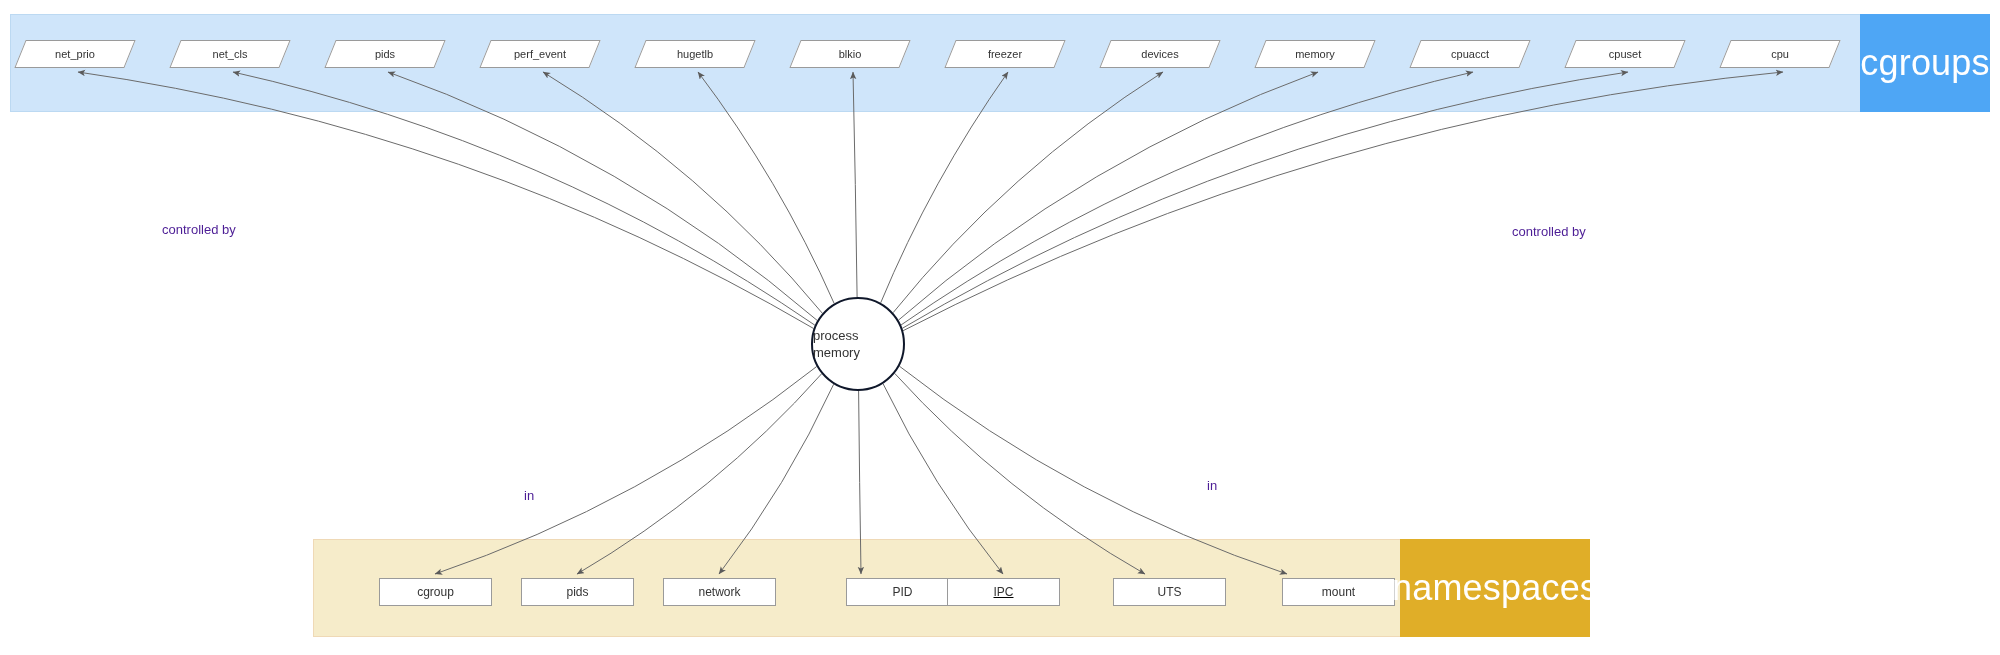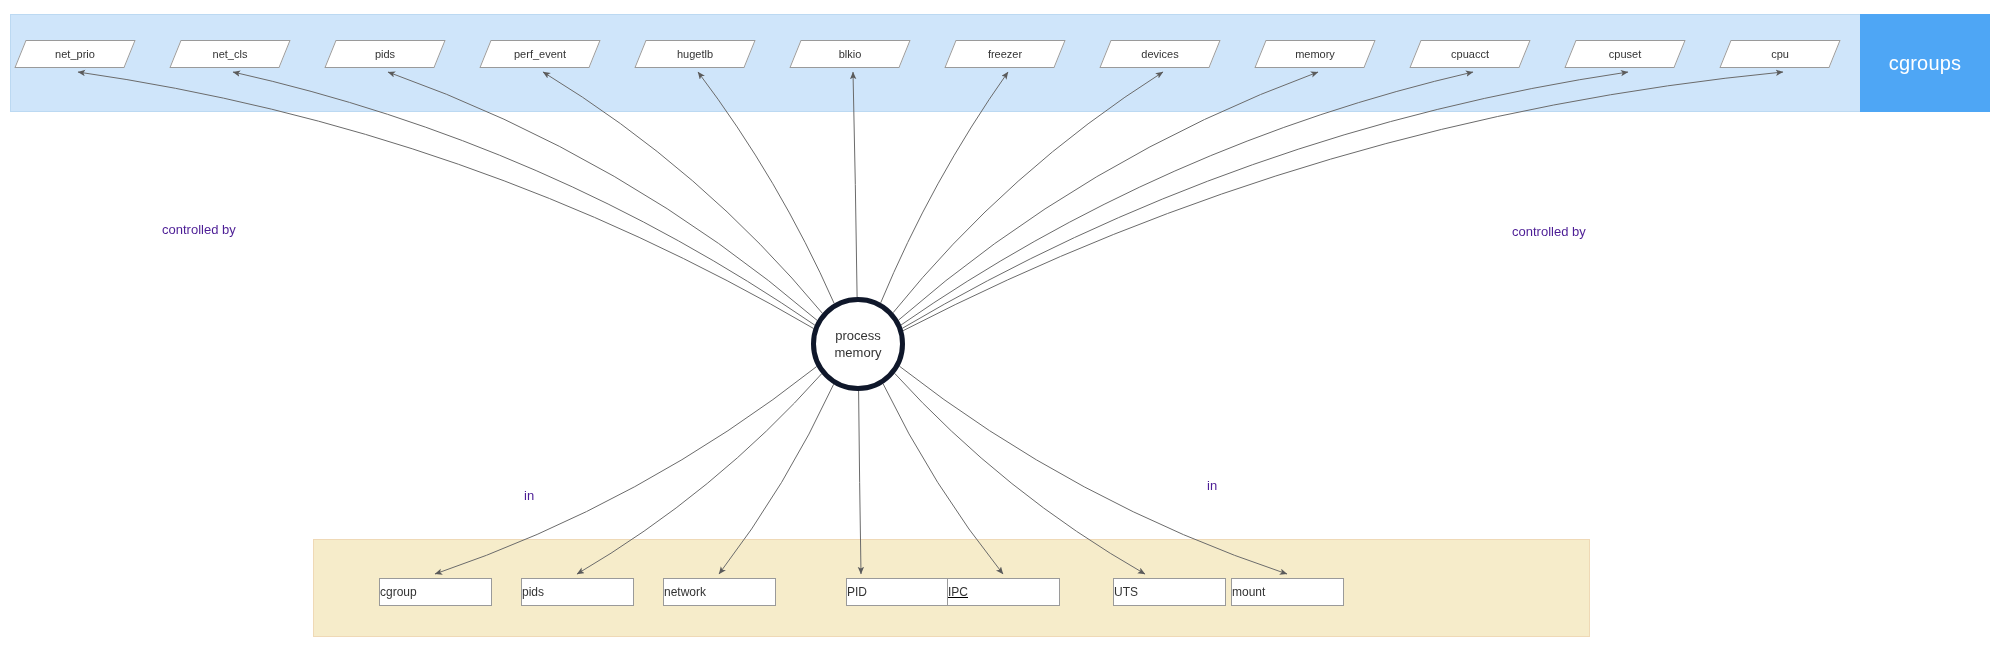--- a/index.html
+++ b/index.html
@@ -45,21 +45,21 @@
     background: #f6ecca;
     border: 1px solid #efd9b6;
   }
   .group-title {
     position: absolute;
     box-sizing: border-box;
     display: flex;
     align-items: center;
     justify-content: center;
     color: #ffffff;
-    font-size: 20px;
+    font-size: 36px;
     letter-spacing: 0.2px;
   }
   #cgroups-title {
     left: 1860px;
     top: 14px;
     width: 130px;
     height: 98px;
     background: #4ea6f5;
     border: 1px solid #4ea6f5;
   }
@@ -102,39 +102,39 @@
     top: 578px;
     background: #ffffff;
     border: 1px solid #9a9a9a;
     box-sizing: border-box;
   }
   .ns-node .node-label {
     display: block;
     width: 100%;
     height: 100%;
     line-height: 26px;
-    text-align: left;
+    text-align: center;
     font-size: 12px;
     color: #333333;
   }
 
   
   #process-group-node {
     position: absolute;
     left: 811px;
     top: 297px;
     width: 94px;
     height: 94px;
     border-radius: 50%;
     background: #ffffff;
-    border: 5px solid #0f172a;
+    border: 2px solid #0f172a;
     box-sizing: border-box;
     display: flex;
     flex-direction: column;
-    align-items: center;
+    align-items: flex-start;
     justify-content: center;
   }
   #process-group-node .pg-line {
     font-size: 13px;
     color: #333333;
     line-height: 17px;
   }
 
   
   .edge-label {
@@ -240,27 +240,30 @@
       </div>
       <div class="ns-node" style="left: 846px;">
         <span class="node-label">PID</span>
       </div>
       <div class="ns-node" style="left: 947px; text-decoration: underline;">
         <span class="node-label">IPC</span>
       </div>
       <div class="ns-node" style="left: 1089px; margin-left: 24px;">
         <span class="node-label">UTS</span>
       </div>
-      <div class="ns-node" style="left: 1231px;">
+      <div class="ns-node" style="left: 1282px;">
         <span class="node-label">mount</span>
       </div>
     </div>
 
   <div class="group-title" id="cgroups-title">
     <span>cgroups</span>
+  </div>
+  <div class="group-title" id="namespaces-title">
+    <span>namespaces</span>
   </div>
 
   <div id="process-group-node">
     <span class="pg-line">process</span>
     <span class="pg-line">memory</span>
   </div>
 
   <div class="edge-label" id="edge-label-controlled-left">controlled by</div>
   <div class="edge-label" id="edge-label-controlled-right">controlled by</div>
   <div class="edge-label" id="edge-label-in-left">in</div>

